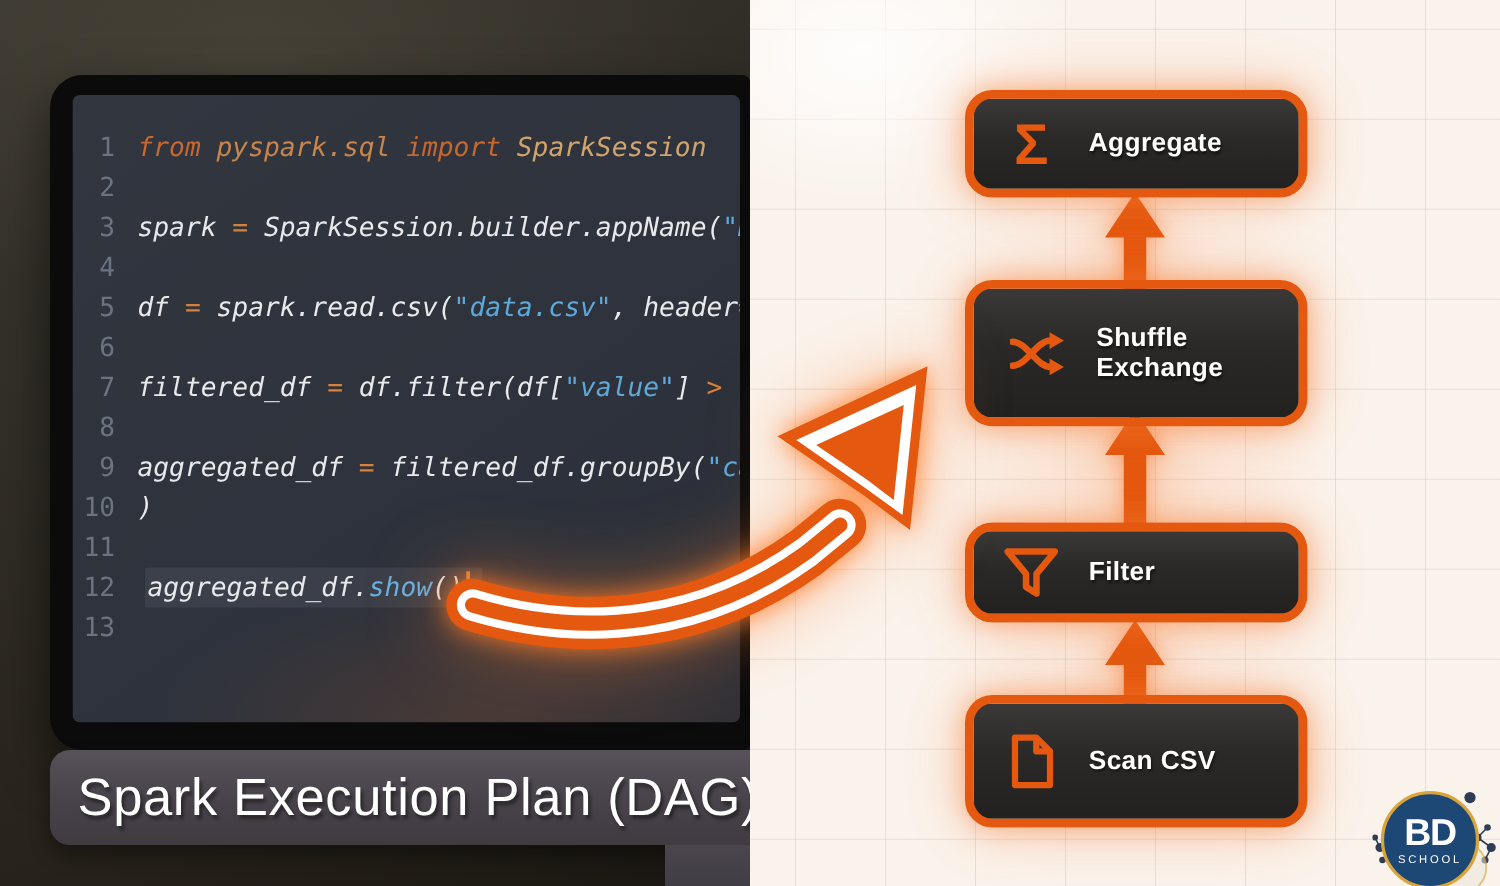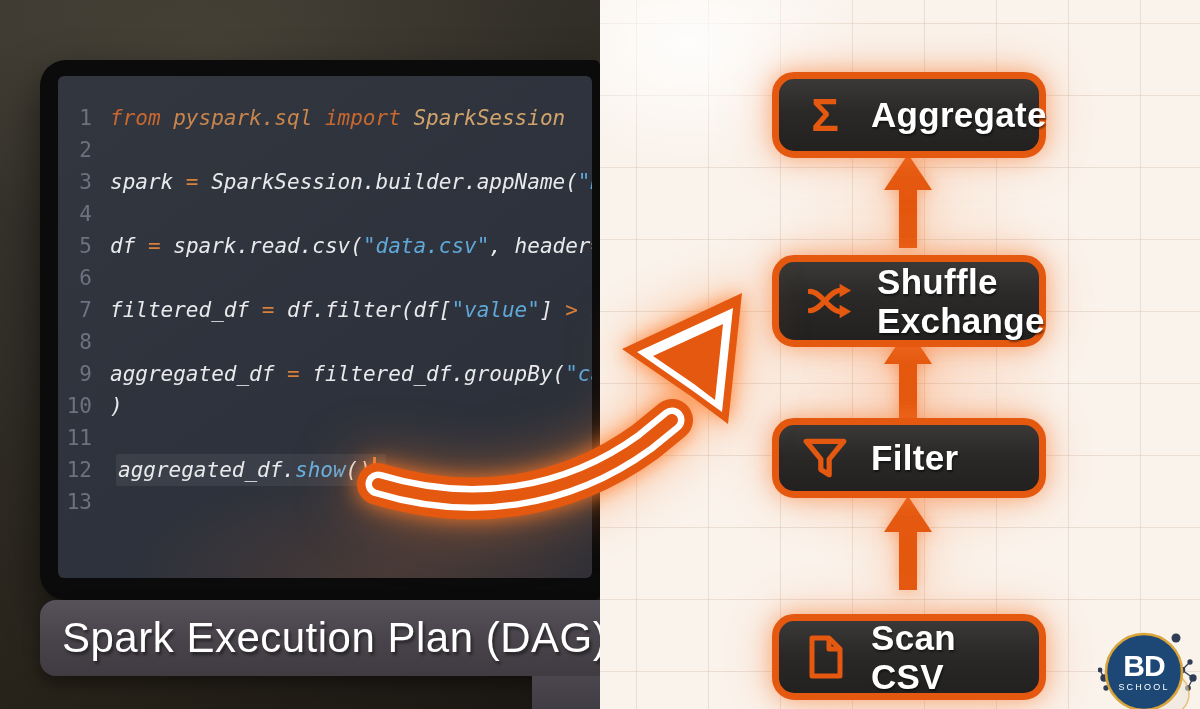--- a/index.html
+++ b/index.html
@@ -56,21 +56,21 @@
   .dag-glow{position:absolute;left:110px;top:20px;width:400px;height:680px;
     background:radial-gradient(ellipse 50% 50% at 50% 50%, rgba(255,125,45,.14), transparent 75%);}
 
   .dag-node{position:absolute;left:172px;width:274px;
     background:linear-gradient(180deg,#3a3937 0%,#2a2928 45%,#222120 100%);
     border:7px solid var(--accent);border-radius:22px;
     display:flex;align-items:center;padding-left:22px;gap:22px;z-index:2;
     box-shadow:0 0 22px rgba(248,120,45,.55),0 0 55px rgba(248,120,45,.28);}
   .node-icon{width:48px;height:48px;display:flex;align-items:center;justify-content:center;flex:0 0 48px;}
   .sigma{font-size:46px;font-weight:bold;color:var(--accent);line-height:1;}
-  .node-label{color:#fff;font-weight:bold;font-size:35px;letter-spacing:.3px;line-height:1.12;max-width:150px;
+  .node-label{color:#fff;font-weight:bold;font-size:21px;letter-spacing:.3px;line-height:1.12;max-width:150px;
     text-shadow:1px 2px 2px rgba(0,0,0,.5);}
   .up-arrow{position:absolute;left:280px;z-index:1;
     filter:drop-shadow(0 0 8px rgba(250,120,45,.55)) drop-shadow(0 0 22px rgba(250,120,45,.35));}
 
   .curved-arrow{position:absolute;left:330px;top:260px;width:460px;height:280px;z-index:5;
     filter:drop-shadow(0 0 10px rgba(255,122,40,.85)) drop-shadow(0 0 28px rgba(255,130,50,.5));}
 
   .logo{position:absolute;left:498px;top:628px;width:100px;height:86px;}
 </style>
 </head>
@@ -91,40 +91,40 @@
 
   <div class="right-half">
     <div class="dag-glow"></div>
     <div id="dag-nodes">
         <div class="dag-node" style="top: 72px; height: 86px;">
           <span class="node-icon">
             <span class="sigma">Σ</span>
           </span>
           <span class="node-label">Aggregate</span>
         </div>
-        <div class="dag-node" style="top: 255px; height: 92px; padding-left: 28px;">
+        <div class="dag-node" style="top: 224px; height: 117px; padding-left: 28px;">
           <span class="node-icon">
             <svg width="46" height="40" viewBox="0 0 48 40" fill="none" stroke="var(--accent)" stroke-width="5.5" stroke-linecap="round">
               <path d="M2,30 C14,30 22,9 34,9"></path>
               <path d="M2,10 C14,10 22,31 34,31"></path>
               <polygon points="33,2 45,9 33,16" fill="var(--accent)" stroke="none"></polygon>
               <polygon points="33,24 45,31 33,38" fill="var(--accent)" stroke="none"></polygon>
             </svg>
           </span>
           <span class="node-label">Shuffle Exchange</span>
         </div>
         <div class="dag-node" style="top: 418px; height: 80px;">
           <span class="node-icon">
             <svg width="46" height="46" viewBox="0 0 44 44" fill="none" stroke="var(--accent)" stroke-width="5" stroke-linejoin="round">
               <path d="M4,6 L40,6 L26,23 L26,38 L18,33 L18,23 Z"></path>
             </svg>
           </span>
           <span class="node-label">Filter</span>
         </div>
-        <div class="dag-node" style="top: 614px; height: 86px;">
+        <div class="dag-node" style="top: 556px; height: 106px;">
           <span class="node-icon">
             <svg width="44" height="46" viewBox="0 0 44 46" fill="none" stroke="var(--accent)" stroke-width="5" stroke-linejoin="round">
               <path d="M9,4 L26,4 L37,15 L37,42 L9,42 Z"></path>
               <path d="M26,4 L26,15 L37,15"></path>
             </svg>
           </span>
           <span class="node-label">Scan CSV</span>
         </div>
         <div class="up-arrow" style="top: 154px;"><svg width="56" height="94" viewBox="0 0 56 94">
             <polygon points="28,0 52,36 37,36 37,94 19,94 19,36 4,36" fill="var(--accent)"></polygon>

